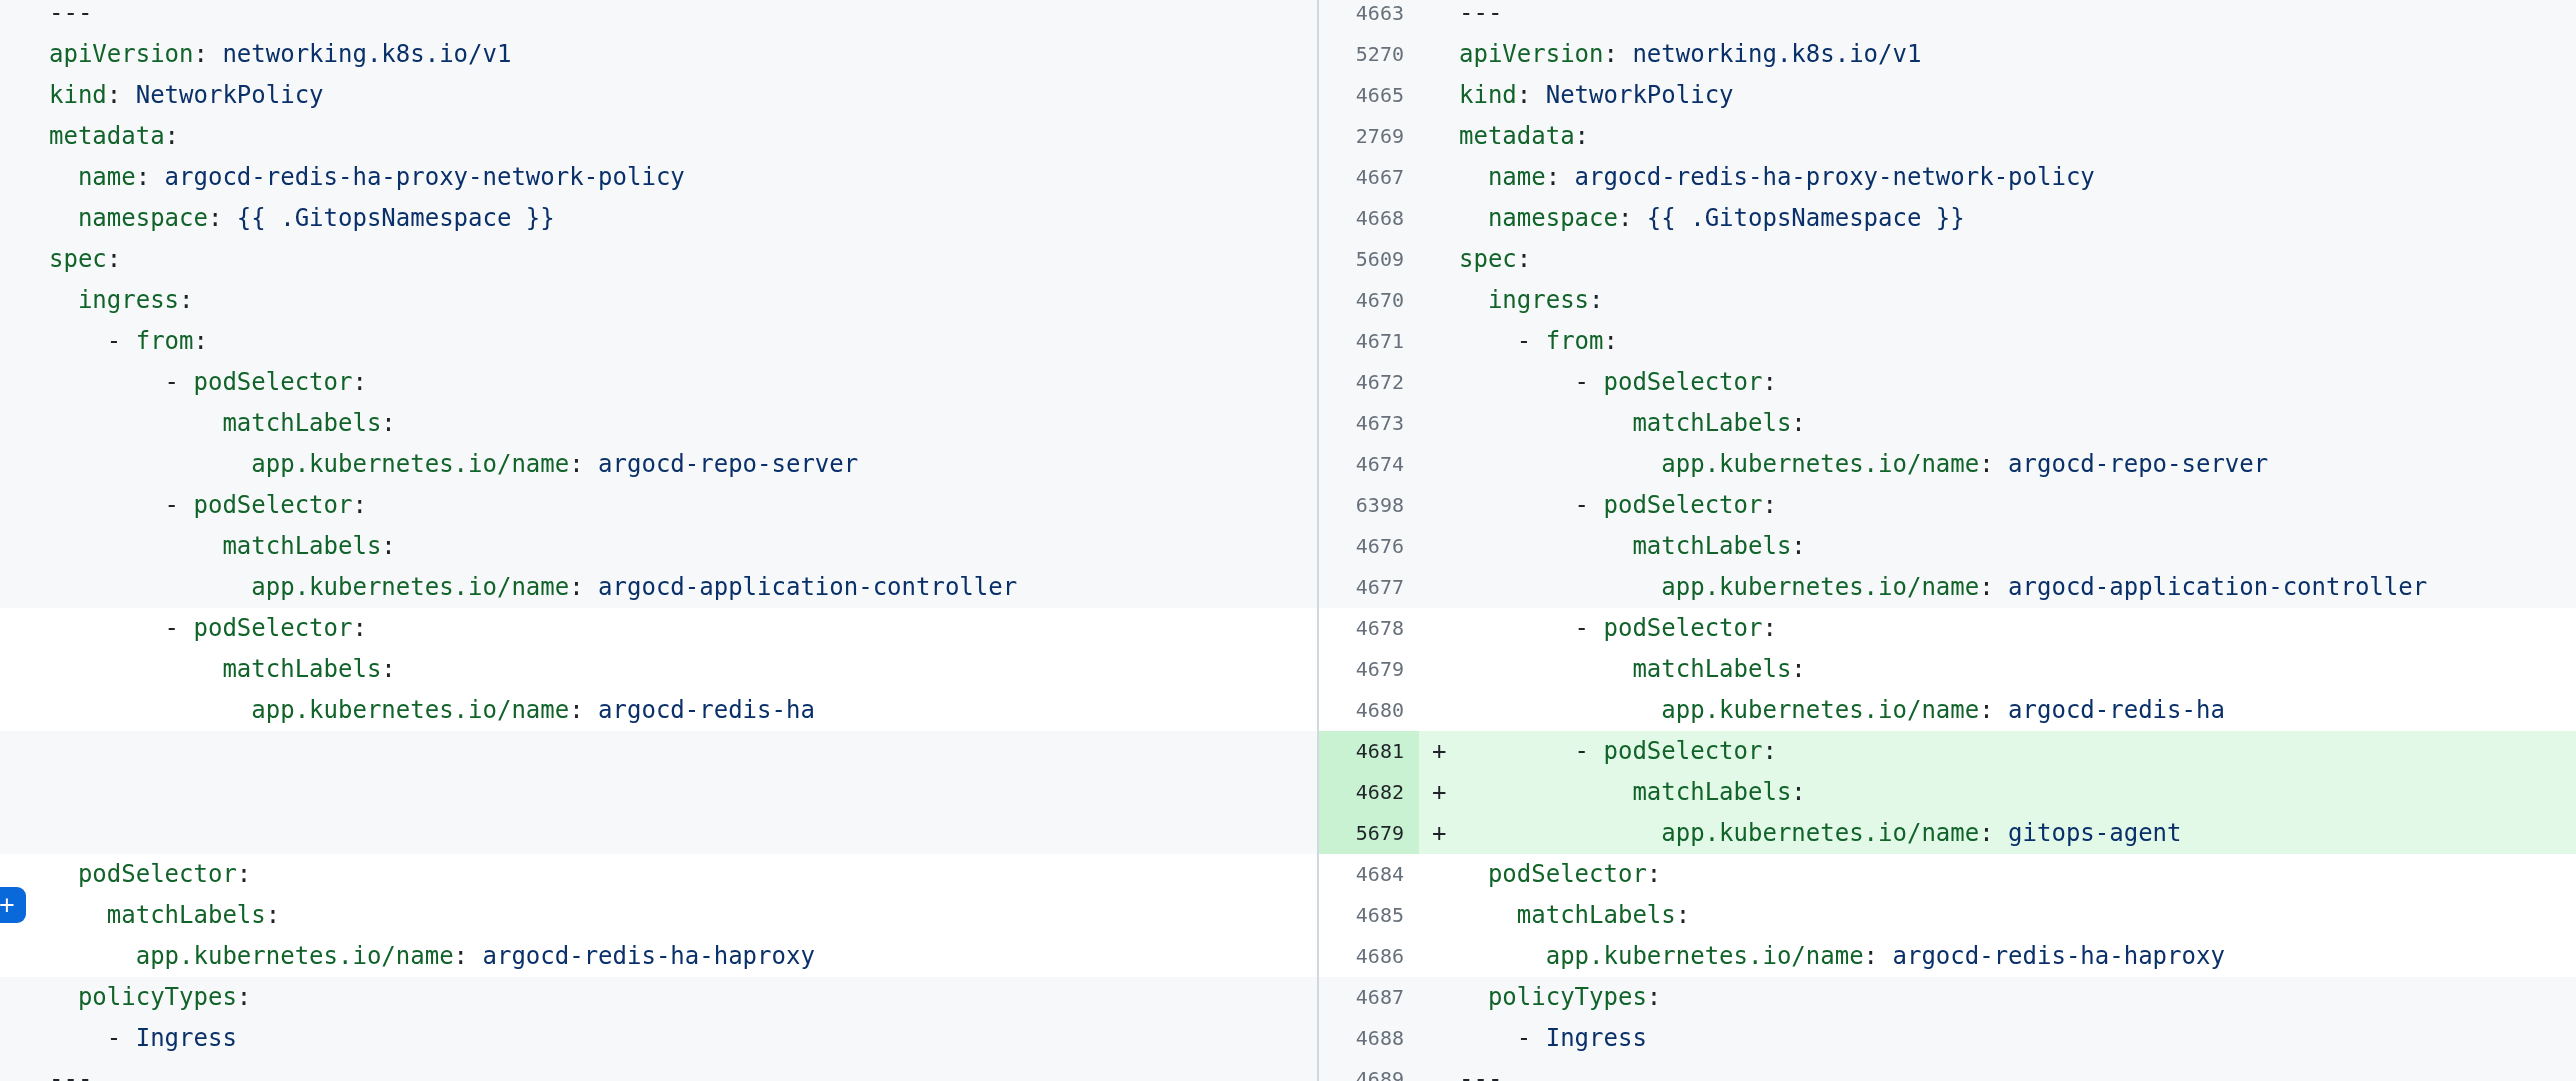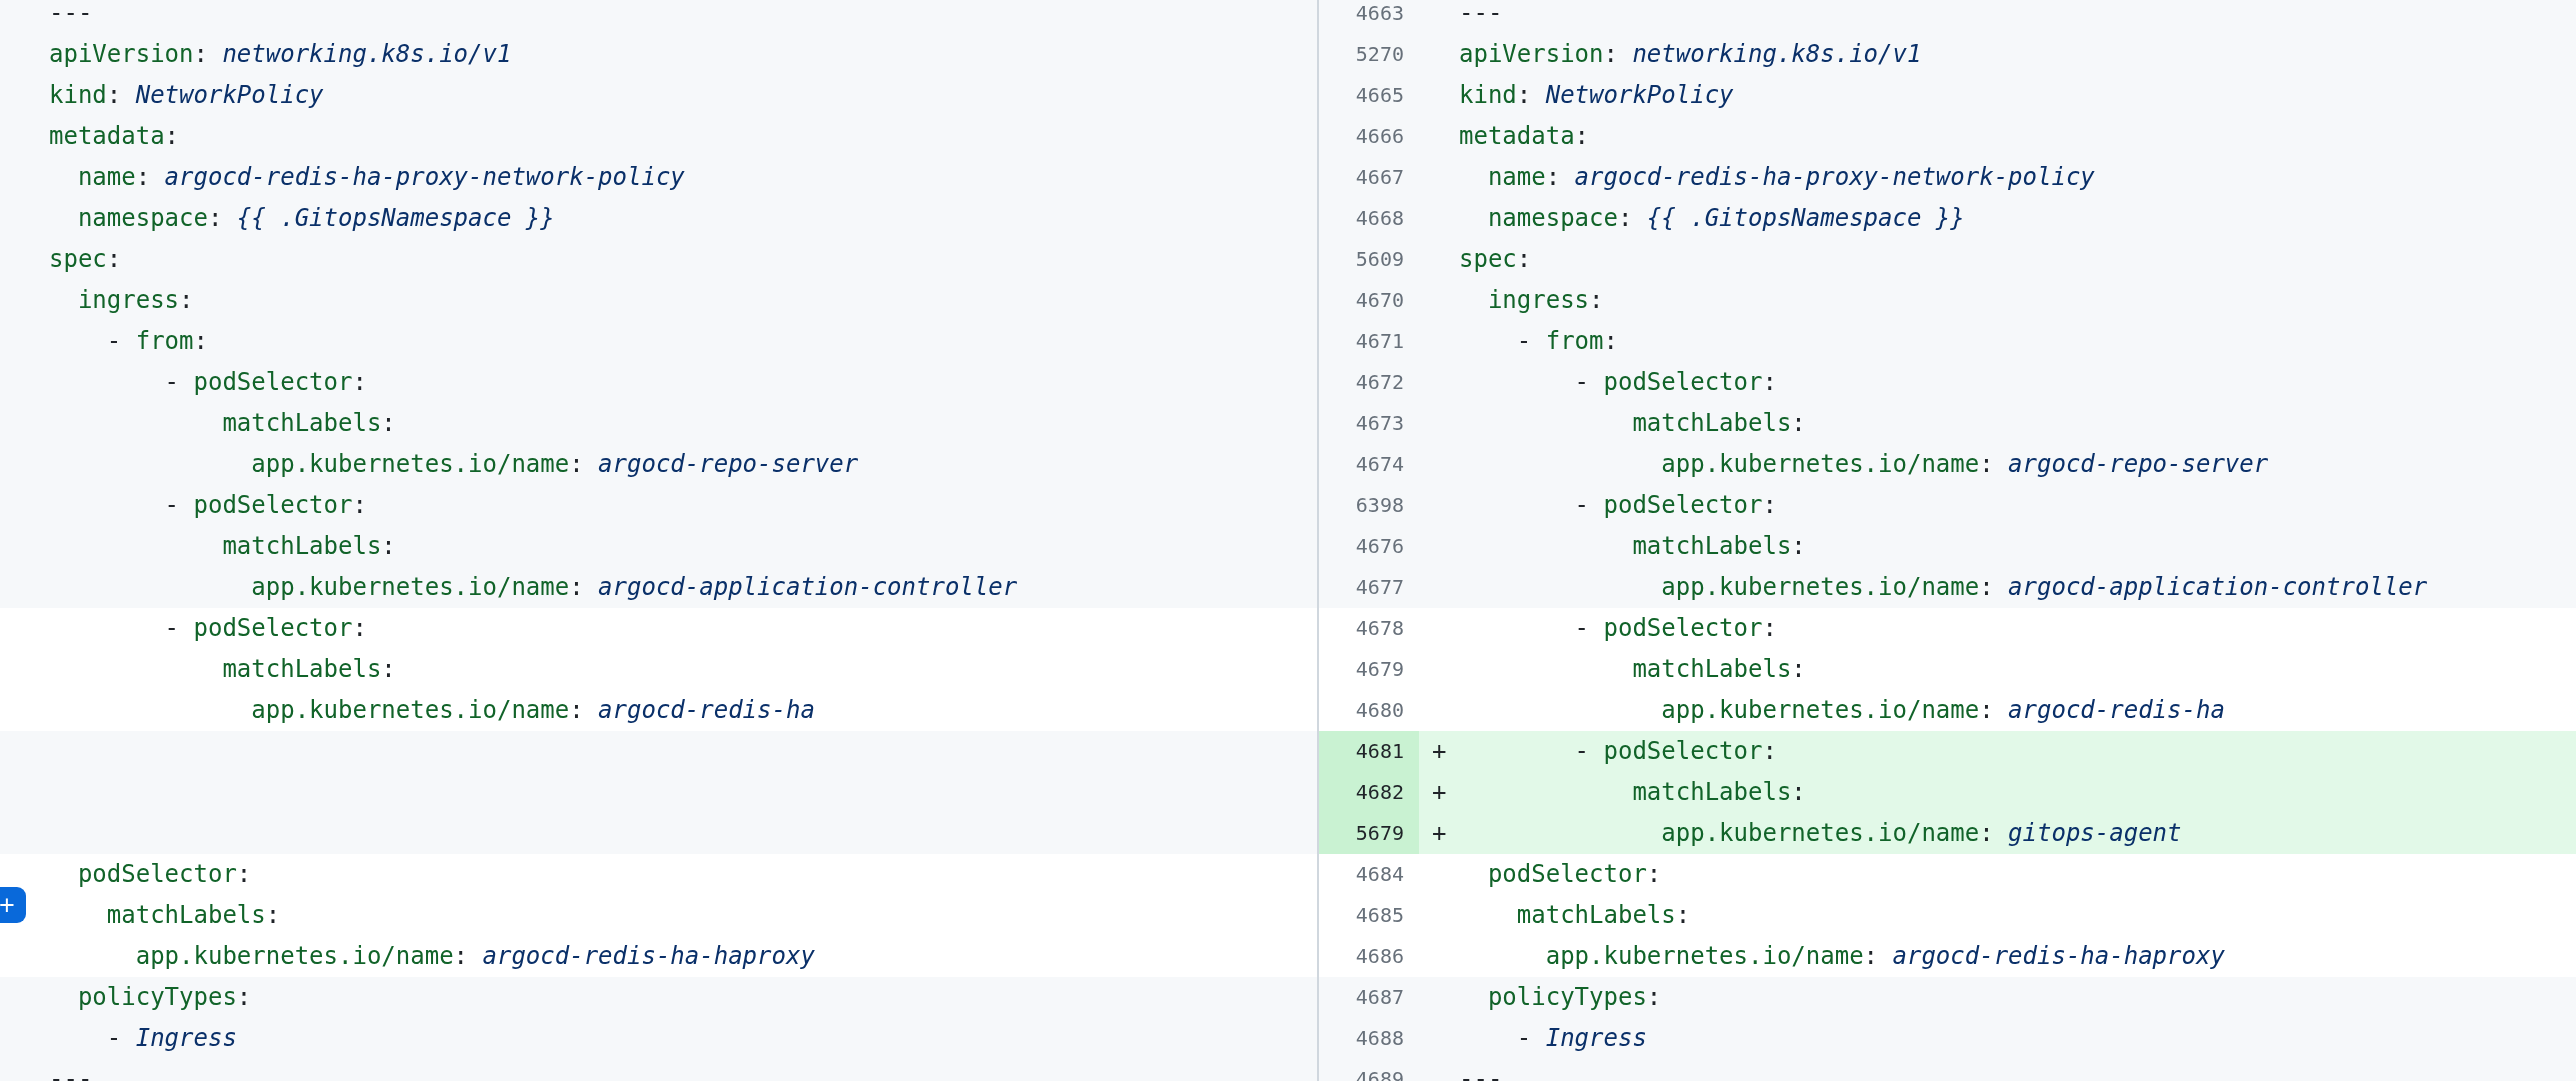--- a/index.html
+++ b/index.html
@@ -24,21 +24,21 @@
     color:var(--num);cursor:pointer;overflow:hidden;
   }
   .rcell{flex:1;position:relative;padding-left:40px;overflow:hidden;}
   .marker{
     position:absolute;left:13px;top:0;
     font-size:24px;line-height:41px;color:var(--plain);
   }
   .code{font-size:24px;line-height:41px;white-space:pre;display:block;}
   .tk-p{color:var(--plain);}
   .tk-k{color:var(--key);text-align:center;}
-  .tk-v{color:var(--val);font-style:italic;}
+  .tk-v{color:var(--val);}
   
   .t-expanded .lcell,.t-expanded .num,.t-expanded .rcell{background:var(--expanded);}
   .t-context .lcell,.t-context .num,.t-context .rcell{background:#ffffff;}
   .t-added .lcell{background:var(--expanded);}
   .t-added .num{background:var(--addNum);color:var(--plain);}
   .t-added .rcell{background:var(--addLine);}
   
   #add-comment{
     position:absolute;left:-12px;top:887px;
     width:38px;height:36px;border:none;border-radius:9px;
@@ -77,21 +77,21 @@
         </div>
         <div class="num">4665</div>
         <div class="rcell">
           <span class="code"><span class="tk-k">kind</span><span class="tk-p">: </span><span class="tk-v">NetworkPolicy</span></span>
         </div>
       </div>
       <div class="row t-expanded">
         <div class="lcell">
           <span class="code"><span class="tk-k">metadata</span><span class="tk-p">:</span></span>
         </div>
-        <div class="num">4666</div>
+        <div class="num">2769</div>
         <div class="rcell">
           <span class="code"><span class="tk-k">metadata</span><span class="tk-p">:</span></span>
         </div>
       </div>
       <div class="row t-expanded">
         <div class="lcell">
           <span class="code"><span class="tk-p">  </span><span class="tk-k">name</span><span class="tk-p">: </span><span class="tk-v">argocd-redis-ha-proxy-network-policy</span></span>
         </div>
         <div class="num">4667</div>
         <div class="rcell">

